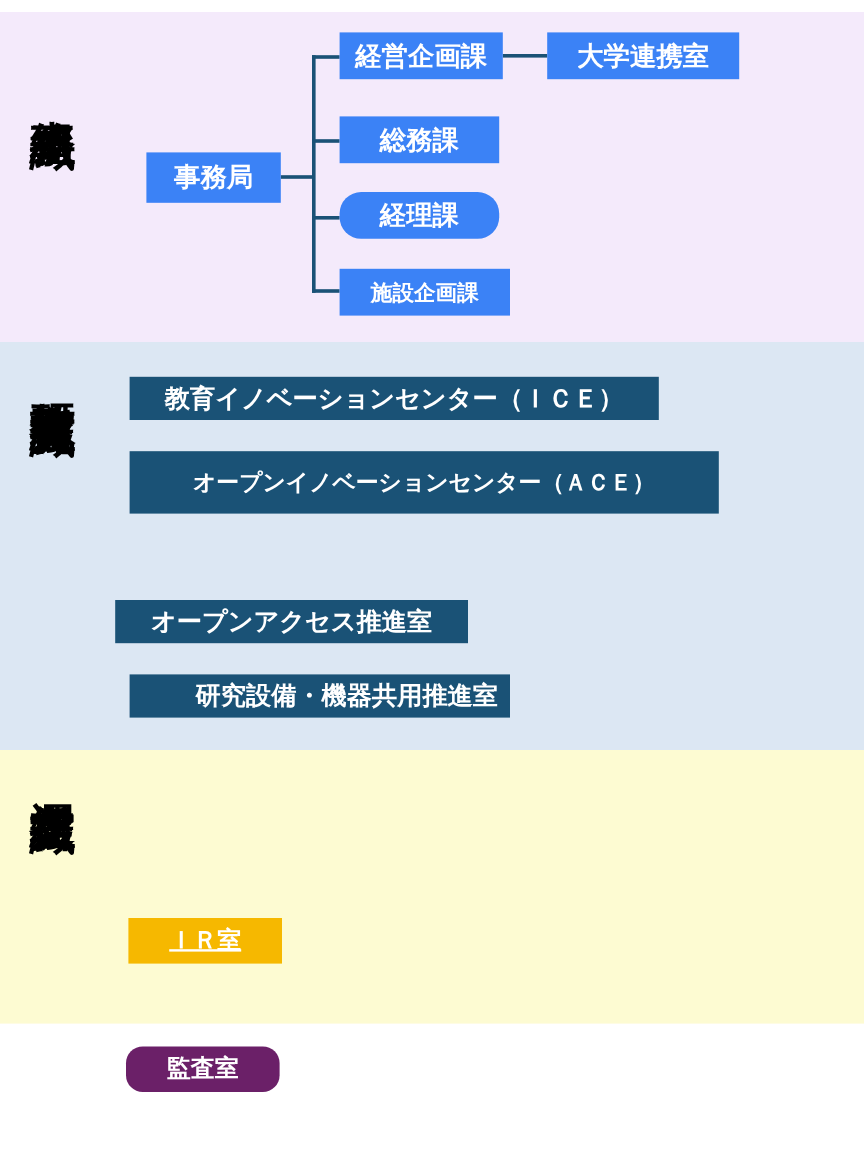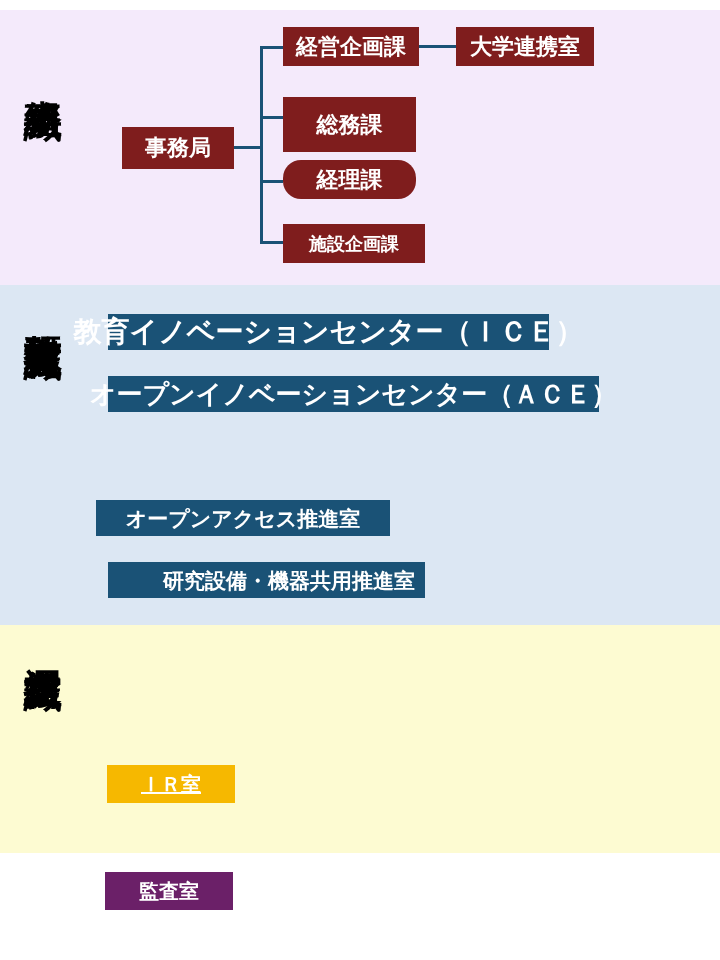--- a/index.html
+++ b/index.html
@@ -54,30 +54,30 @@
     display: flex;
     align-items: center;
     justify-content: center;
     box-sizing: border-box;
     color: #ffffff;
     font-weight: 700;
     font-family: "Liberation Sans", "DejaVu Sans", sans-serif;
     white-space: nowrap;
     line-height: 1;
   }
-  .node.magenta { background: #7f1d1d; }
+  .node.magenta { background: #3b82f6; }
   .node.navy    { background: #1a5276; }
   .node.amber   { background: #f6b800; }
   .node.plum    { background: #6b2068; }
 
   
   #node-jimukyoku      { left: 122px; top: 127px; width: 112px; height: 42px; font-size: 22px; text-align: right; }
   #node-keiei-kikaku   { left: 283px; top: 27px;  width: 136px; height: 39px; font-size: 22px; }
-  #node-daigaku-renkei { left: 456px; top: 27px;  width: 138px; height: 39px; font-size: 22px; }
-  #node-soumu          { left: 283px; top: 97px;  width: 133px; height: 55px; font-size: 22px; }
+  #node-daigaku-renkei { left: 456px; top: 27px;  width: 160px; height: 39px; font-size: 22px; }
+  #node-soumu          { left: 283px; top: 97px;  width: 133px; height: 39px; font-size: 22px; }
   #node-keiri          { left: 283px; top: 160px; width: 133px; height: 39px; font-size: 22px; border-radius: 18px; }
   #node-shisetsu       { left: 283px; top: 224px; width: 142px; height: 39px; font-size: 18px; }
 
   
   .line {
     position: absolute;
     background: #1a5276;
   }
   
   #line-trunk-stub { left: 234px; top: 146px; width: 28px; height: 3px; }
@@ -85,32 +85,32 @@
   #line-trunk      { left: 260px; top: 46px;  width: 3px;  height: 198px; }
   
   #line-branch-1   { left: 260px; top: 46px;  width: 23px; height: 3px; }
   #line-branch-2   { left: 260px; top: 116px; width: 23px; height: 3px; }
   #line-branch-3   { left: 260px; top: 180px; width: 23px; height: 3px; }
   #line-branch-4   { left: 260px; top: 241px; width: 23px; height: 3px; }
   
   #line-link-renkei { left: 419px; top: 45px; width: 37px; height: 3px; }
 
   
-  #node-ice   { left: 108px; top: 314px; width: 441px; height: 36px; font-size: 28px; }
-  #node-ace   { left: 108px; top: 376px; width: 491px; height: 36px; font-size: 26px; }
+  #node-ice   { left: 108px; top: 314px; width: 441px; height: 36px; font-size: 21px; }
+  #node-ace   { left: 108px; top: 376px; width: 491px; height: 52px; font-size: 19px; }
   #node-iic   { left: 108px; top: 438px; width: 466px; height: 36px; font-size: 21px; }
   #node-oa    { left: 96px; top: 500px; width: 294px; height: 36px; font-size: 21px; }
   #node-kyoyo { left: 108px; top: 562px; width: 317px; height: 36px; font-size: 21px; padding-left: 45px; }
 
   
   #node-joho { left: 105px; top: 681px; width: 192px; height: 36px; font-size: 20px; }
   #node-ir   { left: 107px; top: 765px; width: 128px; height: 38px; font-size: 20px; text-decoration: underline; }
 
   
-  #node-kansa { left: 105px; top: 872px; width: 128px; height: 38px; font-size: 20px; }
+  #node-kansa { left: 105px; top: 872px; width: 128px; height: 38px; font-size: 20px; border-radius: 14px; }
 </style>
 </head>
 <body>
 
 <div id="chart-root">
 
   <div class="band" id="band-jimu"></div>
   <div class="band" id="band-kyoiku"></div>
   <div class="band" id="band-unei"></div>
 

